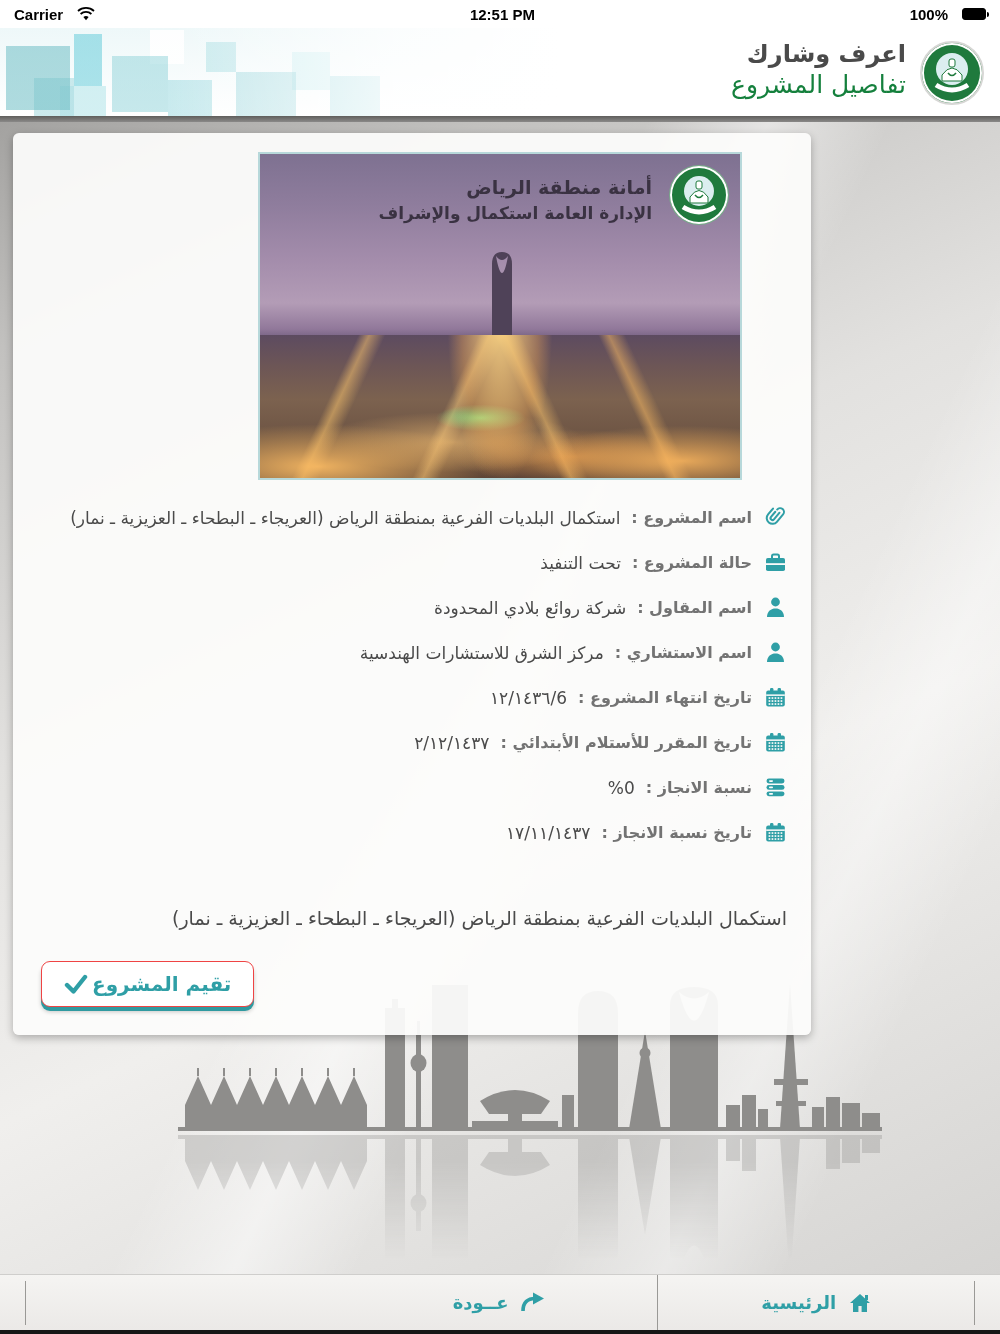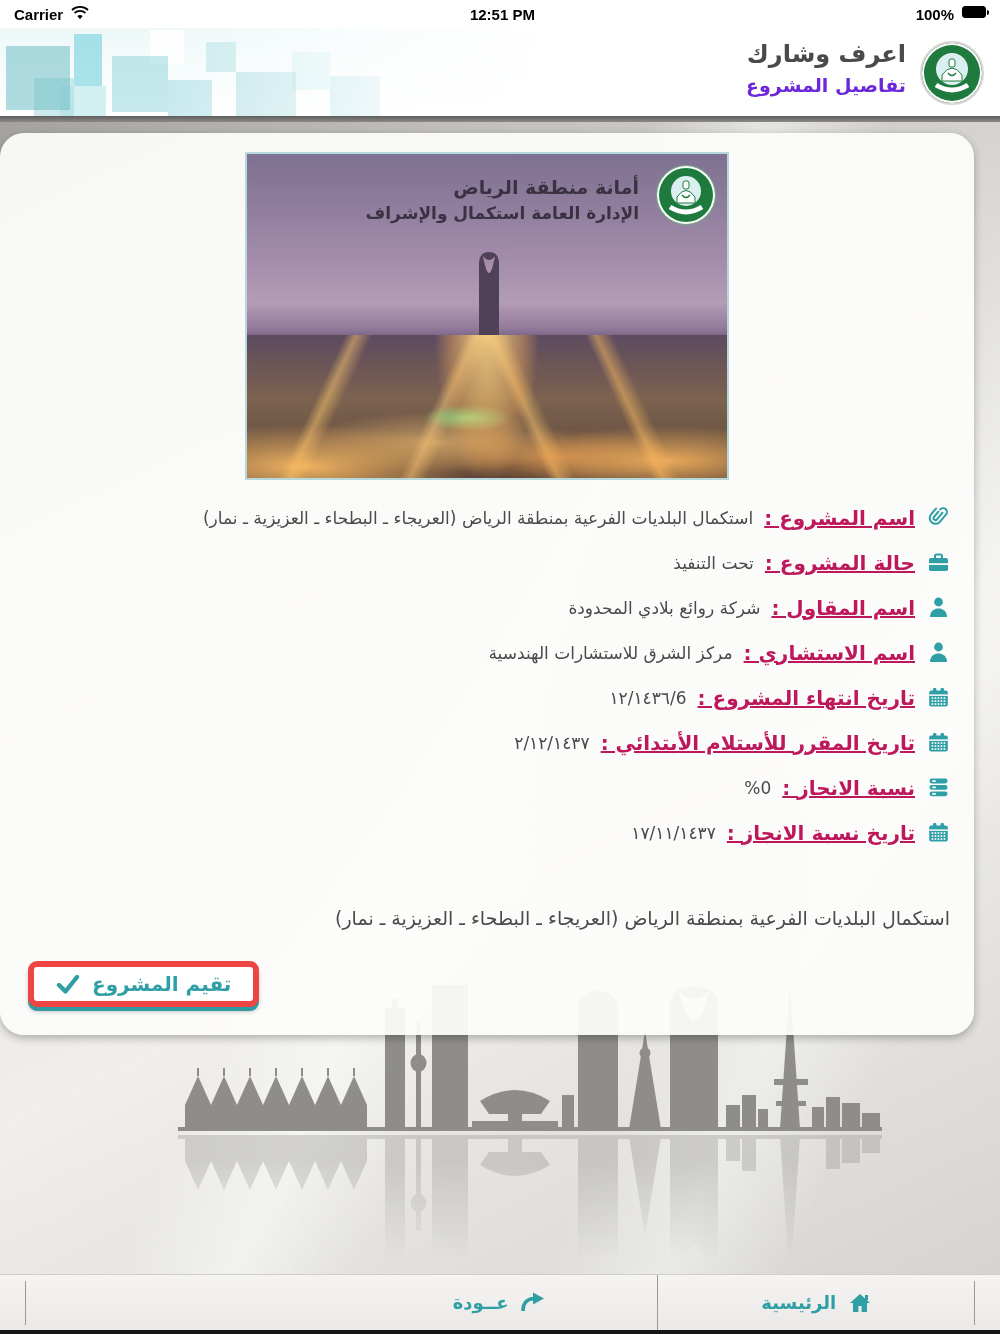--- a/index.html
+++ b/index.html
@@ -4,21 +4,21 @@
 <style>
   * { margin:0; padding:0; box-sizing:border-box; }
   html,body { width:1000px; height:1334px; overflow:hidden;
     font-family:"DejaVu Sans", sans-serif; background:#fff; }
 
   
   .statusbar { position:absolute; left:0; top:0; width:1000px; height:28px;
     background:#ffffff; display:flex; align-items:center; justify-content:space-between;
     padding:0 14px; font-size:15px; font-weight:bold; color:#000; z-index:30;
     font-family:"Liberation Sans","DejaVu Sans",sans-serif; }
-  .sb-left,.sb-right { display:flex; gap:8px; }
+  .sb-left,.sb-right { display:flex; align-items:center; gap:14px; }
   .battery { width:24px; height:12px; border:1.5px solid #000; border-radius:3px;
     position:relative; background:#000; }
   .battery:after { content:""; position:absolute; right:-4px; top:3px; width:2.5px; height:5px;
     background:#000; border-radius:0 2px 2px 0; }
 
   
   .header { position:absolute; left:0; top:28px; width:1000px; height:90px;
     background:#ffffff; z-index:25; overflow:hidden;padding-left:12px; }
   .mosaic { position:absolute; left:0; top:0; width:560px; height:90px;
     background-image:
@@ -35,21 +35,21 @@
       linear-gradient(rgba(210,240,242,.8), rgba(210,240,242,.8)),
       linear-gradient(rgba(100,195,205,.35), rgba(100,195,205,.35)),
       linear-gradient(180deg,#eef8f9,#ffffff);
     background-repeat:no-repeat;
     background-size:100% 100%, 64px 64px, 40px 40px, 28px 52px, 46px 46px, 56px 56px,
       34px 34px, 44px 44px, 30px 30px, 60px 44px, 38px 38px, 50px 50px, 100% 100%;
     background-position:0 0, 6px 18px, 34px 50px, 74px 6px, 60px 58px, 112px 28px,
       150px 2px, 168px 52px, 206px 14px, 236px 44px, 292px 24px, 330px 48px, 0 0; }
   .hdr-titles { position:absolute; right:94px; top:10px; text-align:right; direction:rtl; }
   .hdr-app { font-size:24px; font-weight:bold; color:#4a4a4a; line-height:32px; }
-  .hdr-page { font-size:19px; font-weight:bold; color:#6d28d9; line-height:30px; }
+  .hdr-page { font-size:25px; font-weight:normal; color:#15803d; line-height:30px; }
   .logo { position:absolute; right:16px; top:13px; width:64px; height:64px; border-radius:50%;
     background:#1f7a3d; border:2px solid #d7d7d5; box-shadow:inset 0 0 0 2px #fff; }
   .logo svg { width:100%; height:100%; }
   .hdr-line { position:absolute; left:0; top:116px; width:1000px; height:6px;
     background:linear-gradient(180deg,#5f5e5c,#8a8988); z-index:26; }
 
   
   .page-bg { position:absolute; left:0; top:122px; width:1000px; height:1152px;
     background:linear-gradient(155deg,#a3a2a0 0%, #c2c1bf 14%, #e2e1df 40%,
       #f0efed 62%, #e3e2e0 80%, #d5d4d2 100%); z-index:0; }
@@ -61,22 +61,22 @@
   
   .skyline { position:absolute; left:170px; top:983px; width:720px; height:150px; z-index:2; }
   .skyline svg { width:720px; height:150px; display:block; }
   .skyline-reflection { position:absolute; left:170px; top:1133px; width:720px; height:150px;
     z-index:2; transform:scaleY(-1); opacity:.32;
     -webkit-mask-image:linear-gradient(0deg, #000 20%, transparent 85%);
     mask-image:linear-gradient(0deg, #000 20%, transparent 85%); }
   .skyline-reflection svg { width:720px; height:150px; display:block; }
 
   
-  .card { position:absolute; left:0; top:133px; width:974px; height:902px; z-index:3;
-    background:rgba(252,252,251,.94); border-radius:24px;
+  .card { position:absolute; left:13px; top:133px; width:798px; height:902px; z-index:3;
+    background:rgba(252,252,251,.94); border-radius:6px;
     box-shadow:0 3px 8px rgba(0,0,0,.28); }
 
   
   .banner { position:absolute; left:245px; top:19px; width:484px; height:328px;
     border:2px solid #b7d8da; background:linear-gradient(180deg,#7e7191 0%, #8f7d9d 16%,
       #a38cab 32%, #b39cb6 46%, #91789a 54%, #6a5878 58%, #54445c 60%); overflow:hidden; }
   .city { position:absolute; left:0; bottom:0; width:100%; height:44%;
     background:
       radial-gradient(ellipse 70px 220px at 50% -10%, rgba(255,215,130,.95), rgba(255,180,90,.35) 55%, transparent 75%),
       radial-gradient(ellipse 260px 60px at 12% 92%, rgba(255,190,100,.9), transparent 70%),
@@ -95,30 +95,30 @@
   .banner-org .l1 { font-size:19px; font-weight:bold; line-height:27px; }
   .banner-org .l2 { font-size:17px; font-weight:bold; line-height:25px; }
   .banner-logo { position:absolute; right:12px; top:12px; width:58px; height:58px;
     border-radius:50%; background:#1f7a3d; box-shadow:inset 0 0 0 2px #fff, 0 0 0 1px #7aa88b; }
   .banner-logo svg,.logo svg { display:block; }
 
   
   .rows { position:absolute; right:0; top:362px; width:974px; direction:rtl; padding:0 24px; }
   .drow { display:flex; align-items:center; height:45px; gap:11px; }
   .drow .ricon { width:24px; height:24px; flex:0 0 24px; display:flex; align-items:center; }
-  .drow .lbl { font-size:20px; font-weight:bold; color:#be185d; white-space:nowrap;text-decoration:underline; }
+  .drow .lbl { font-size:16px; font-weight:bold; color:#737373; white-space:nowrap; }
   .drow .val { font-size:17px; color:#4a4a4a; white-space:nowrap; }
   .desc { position:absolute; right:24px; top:774px; width:926px; direction:rtl;
     text-align:right; font-size:19px; color:#4a4a4a; }
 
   
   .rate-btn { position:absolute; left:28px; top:828px; height:46px; padding:0 22px;
-    background:#ffffff; border:6px solid #ef4444; border-radius:9px;
+    background:#ffffff; border:1px solid #ef4444; border-radius:9px;
     box-shadow:0 4px 0 #2f9aa0, 0 5px 4px rgba(0,0,0,.2);
-    display:flex; align-items:center; gap:12px; direction:rtl; cursor:pointer; }
+    display:flex; align-items:center; gap:4px; direction:rtl; cursor:pointer; }
   .rate-btn .txt { font-size:20px; font-weight:bold; color:#2f9fa6; }
 
   
   .toolbar { position:absolute; left:0; top:1274px; width:1000px; height:56px; z-index:10;
     background:linear-gradient(180deg,#f5f4f2,#ebe9e7); border-top:1px solid #cfcecc;
     display:flex; direction:rtl; padding:0 25px; }
   .tb-sec { width:316.6px; display:flex; align-items:center; justify-content:center;
     gap:12px; direction:rtl; cursor:pointer; position:relative; }
   .tb-sec + .tb-sec { border-right:1px solid #9a9996; }
   .toolbar .edge-l { position:absolute; left:25px; top:6px; height:44px; width:1px; background:#9a9996; }

